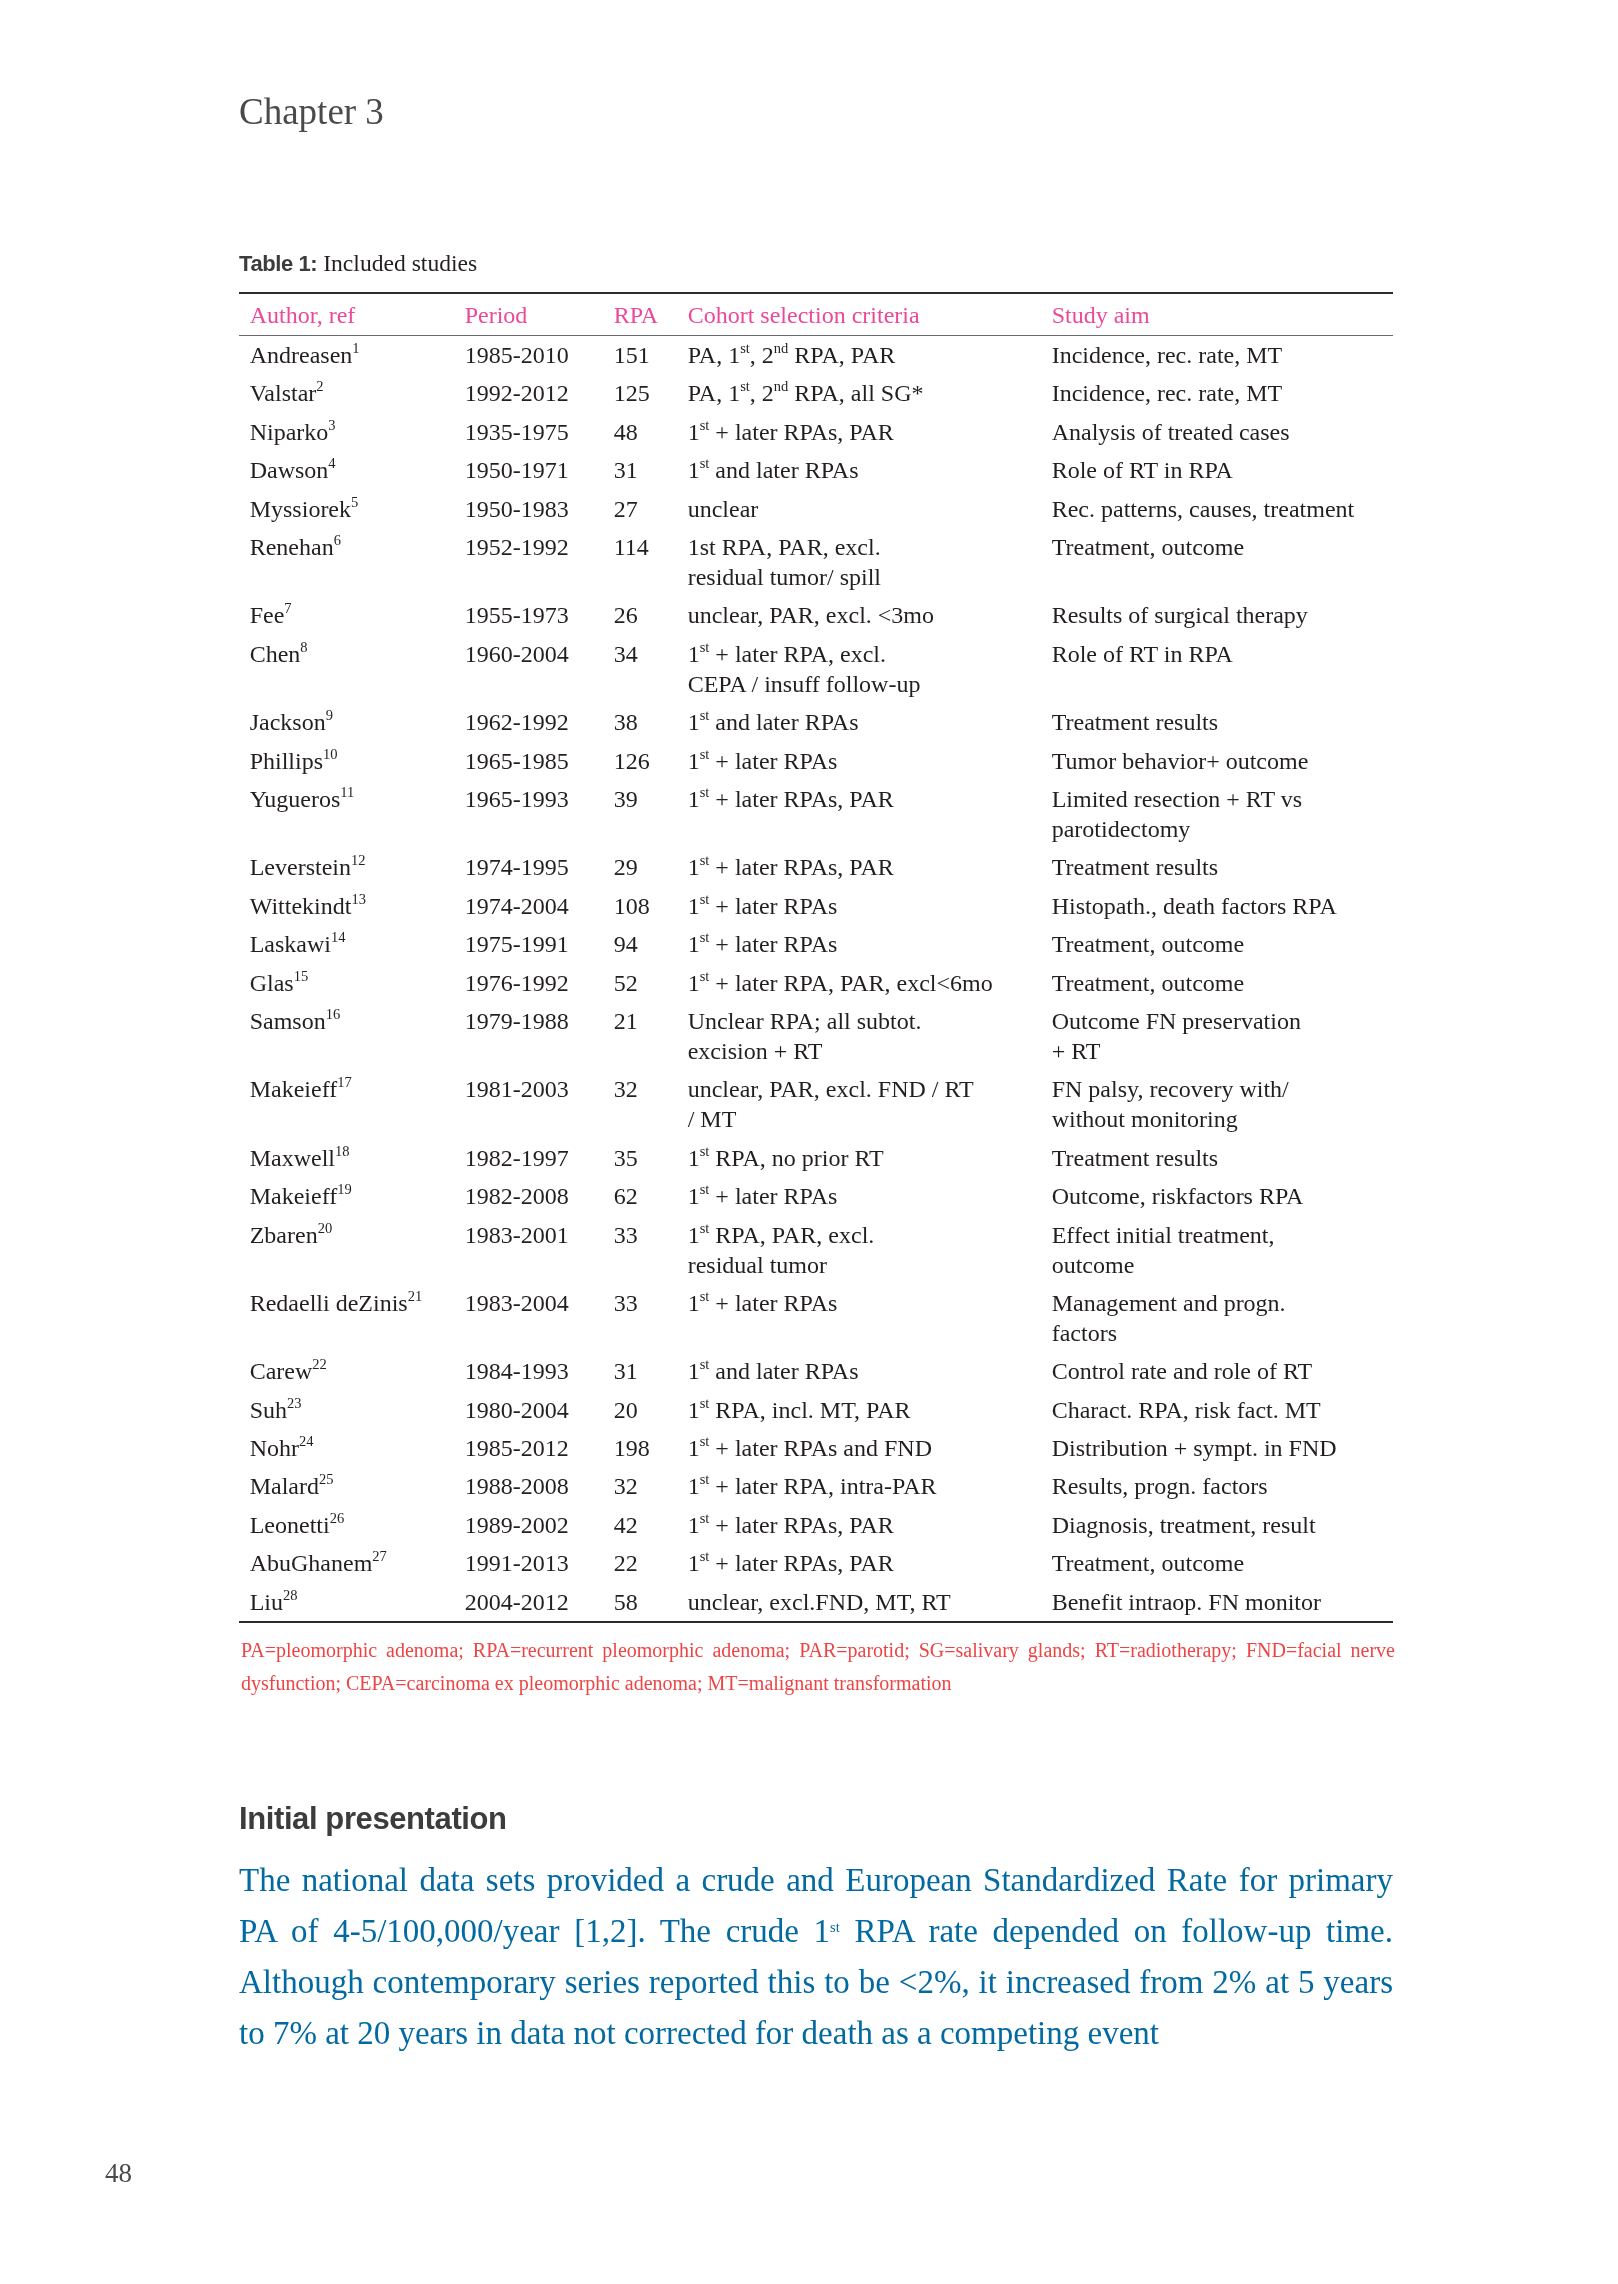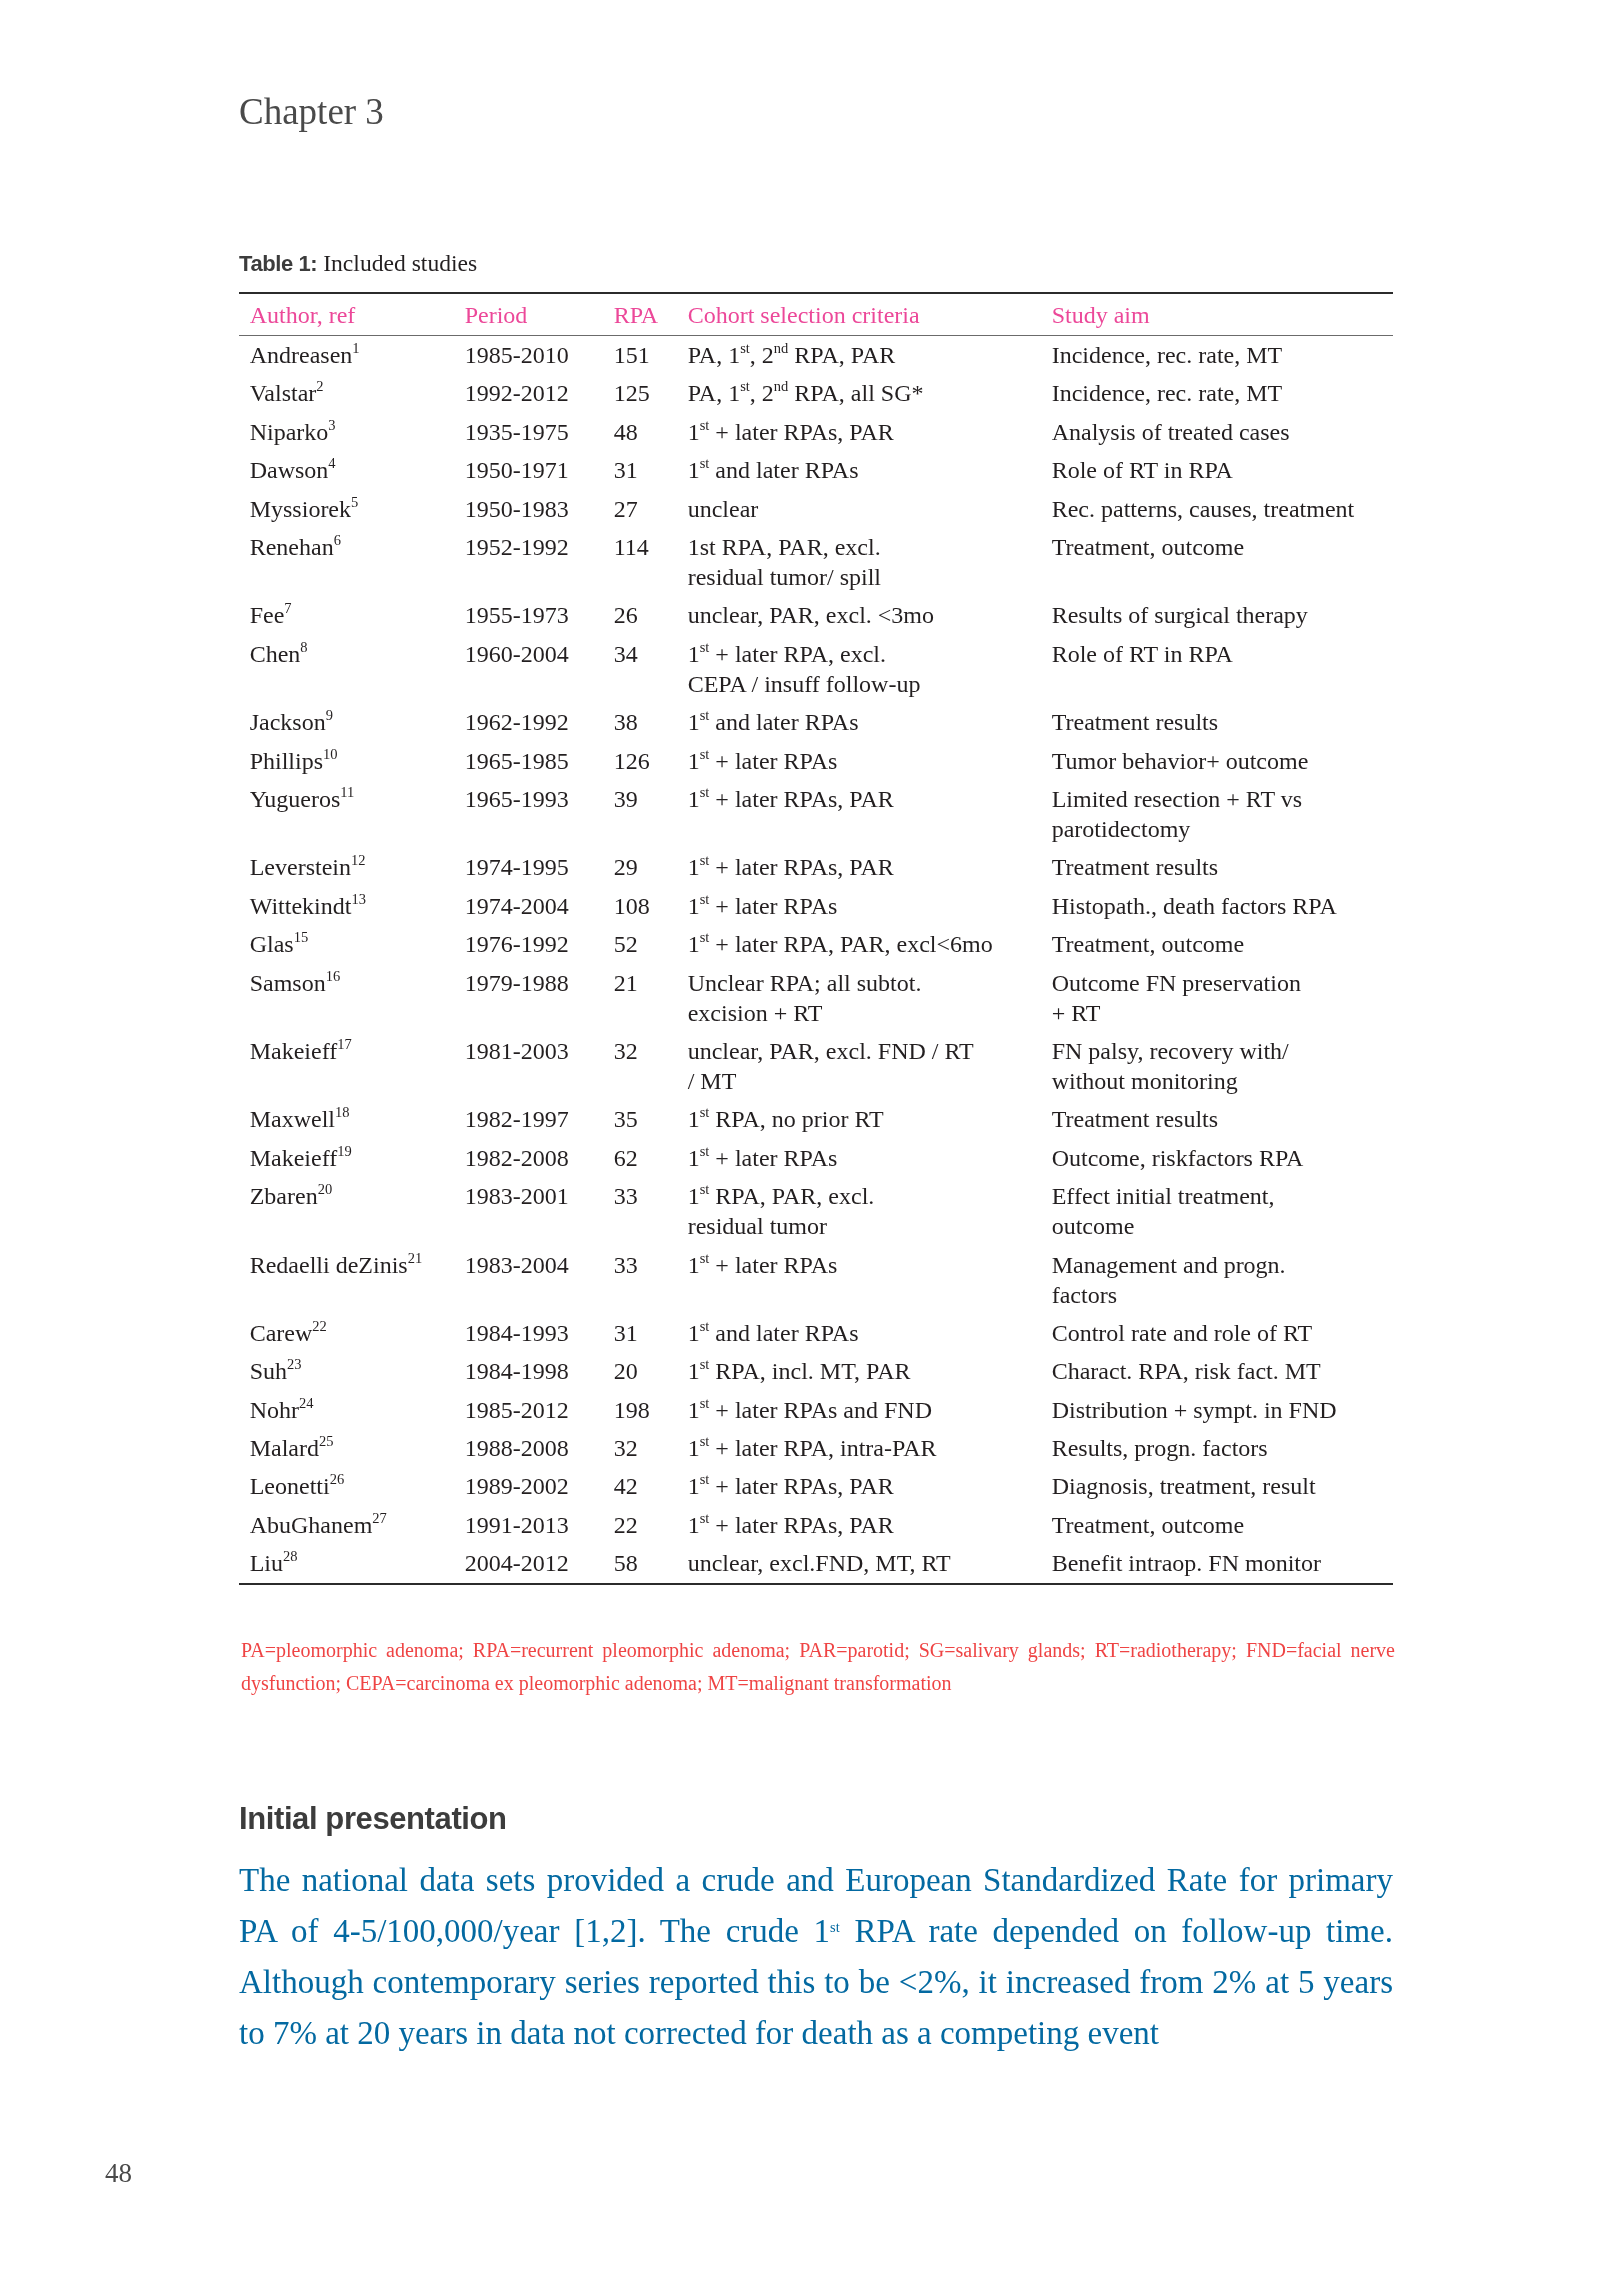--- a/index.html
+++ b/index.html
@@ -130,20 +130,27 @@
           <td class="c4">Treatment results</td>
         </tr>
         <tr>
           <td class="c0">Wittekindt<sup>13</sup></td>
           <td class="c1">1974-2004</td>
           <td class="c2">108</td>
           <td class="c3">1<sup>st</sup> + later RPAs</td>
           <td class="c4">Histopath., death factors RPA</td>
         </tr>
         <tr>
+          <td class="c0">Laskawi<sup>14</sup></td>
+          <td class="c1">1975-1991</td>
+          <td class="c2">94</td>
+          <td class="c3">1<sup>st</sup> + later RPAs</td>
+          <td class="c4">Treatment, outcome</td>
+        </tr>
+        <tr>
           <td class="c0">Glas<sup>15</sup></td>
           <td class="c1">1976-1992</td>
           <td class="c2">52</td>
           <td class="c3">1<sup>st</sup> + later RPA, PAR, excl&lt;6mo</td>
           <td class="c4">Treatment, outcome</td>
         </tr>
         <tr>
           <td class="c0">Samson<sup>16</sup></td>
           <td class="c1">1979-1988</td>
           <td class="c2">21</td>
@@ -187,21 +194,21 @@
         </tr>
         <tr>
           <td class="c0">Carew<sup>22</sup></td>
           <td class="c1">1984-1993</td>
           <td class="c2">31</td>
           <td class="c3">1<sup>st</sup> and later RPAs</td>
           <td class="c4">Control rate and role of RT</td>
         </tr>
         <tr>
           <td class="c0">Suh<sup>23</sup></td>
-          <td class="c1">1984-1998</td>
+          <td class="c1">1980-2004</td>
           <td class="c2">20</td>
           <td class="c3">1<sup>st</sup> RPA, incl. MT, PAR</td>
           <td class="c4">Charact. RPA, risk fact. MT</td>
         </tr>
         <tr>
           <td class="c0">Nohr<sup>24</sup></td>
           <td class="c1">1985-2012</td>
           <td class="c2">198</td>
           <td class="c3">1<sup>st</sup> + later RPAs and FND</td>
           <td class="c4">Distribution + sympt. in FND</td>

